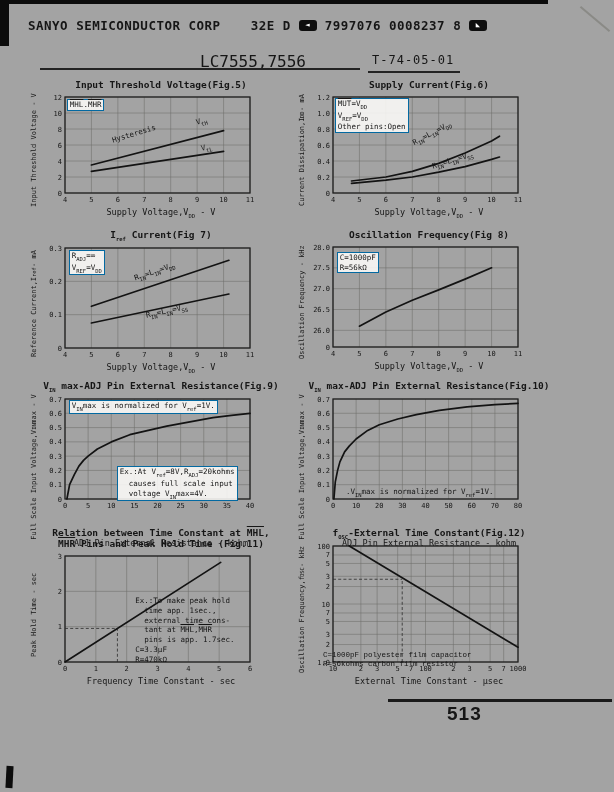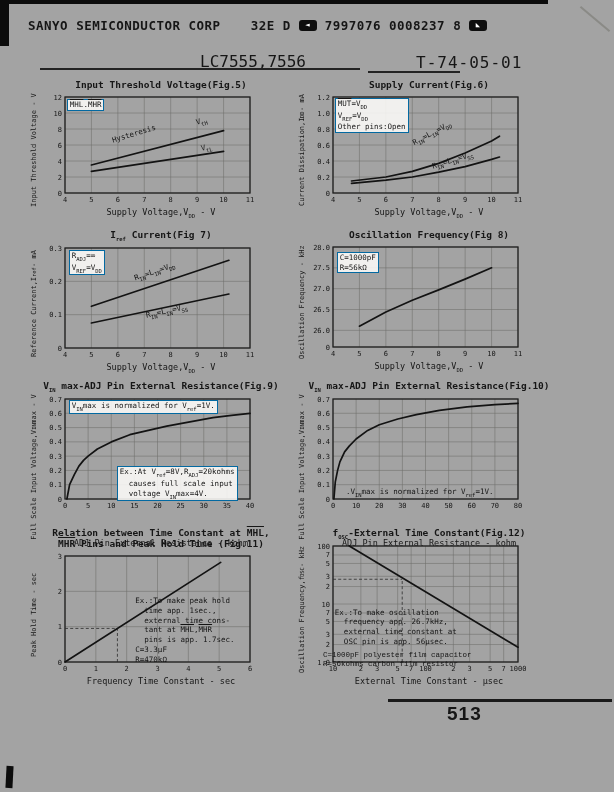--- a/index.html
+++ b/index.html
@@ -9,21 +9,21 @@
   
   .scan-top{position:absolute;left:0;top:0;width:548px;height:4px;background:#0c0c0c;}
   .scan-corner{position:absolute;left:0;top:0;width:9px;height:46px;background:#0c0c0c;}
   .scan-scratch{position:absolute;left:576px;top:18px;width:38px;height:2px;background:#8a8a86;transform:rotate(40deg);}
   .scan-bottom{position:absolute;left:6px;top:766px;width:7px;height:22px;background:#0c0c0c;transform:rotate(3deg);}
   
   .h1{position:absolute;left:28px;top:18px;display:flex;align-items:center;font-weight:bold;font-size:12.5px;letter-spacing:.5px;white-space:nowrap;}
   .h1 .code{margin-left:30px;}
   .marker{display:inline-flex;align-items:center;justify-content:center;width:18px;height:11px;background:#0e0e0e;border-radius:3px;color:#fff;font-size:7px;line-height:1;margin:0 8px;}
   .part{position:absolute;left:200px;top:52px;font-size:16px;}
-  .ref{position:absolute;left:372px;top:53px;font-size:16px;letter-spacing:1px;margin-left:44px;}
+  .ref{position:absolute;left:372px;top:53px;font-size:12px;letter-spacing:1px;}
   .rule1{position:absolute;left:40px;top:68px;width:320px;height:2px;background:#232323;}
   .rule2{position:absolute;left:368px;top:71px;width:92px;height:1.5px;background:#232323;}
   .footer-rule{position:absolute;left:388px;top:699px;width:224px;height:2.5px;background:#1a1a1a;}
   .pageno{position:absolute;left:412px;top:703px;font-family:"Liberation Sans",sans-serif;font-weight:bold;font-size:19px;letter-spacing:1px;margin-left:35px;}
   
   .chart{position:absolute;width:266px;}
   .chart-title{font-weight:bold;font-size:9.5px;text-align:center;line-height:1.15;margin-bottom:1px;white-space:nowrap;}
   .chart-title br+*{}
   .chart-area{display:flex;align-items:stretch;}
   .ylabel{width:13px;display:flex;align-items:center;justify-content:center;
@@ -398,20 +398,20 @@
             <line x1="24" y1="22.459739748510913" x2="209" y2="22.459739748510913" class="grid"></line>
             <text x="21" y="24.959739748510913" class="tick" text-anchor="end">5</text>
             <line x1="24" y1="13.984313679173098" x2="209" y2="13.984313679173098" class="grid"></line>
             <text x="21" y="16.4843136791731" class="tick" text-anchor="end">7</text>
             <line x1="24" y1="5" x2="209" y2="5" class="grid"></line>
             <text x="21" y="7.5" class="tick" text-anchor="end">100</text>
             <rect x="24" y="5" width="185" height="116" class="frame"></rect>
             <line x1="93.20739249807355" y1="121" x2="93.20739249807355" y2="38.26234684085464" class="guide"></line>
             <line x1="24" y1="38.26234684085464" x2="93.20739249807355" y2="38.26234684085464" class="guide"></line>
             <polyline points="40.3,5.0 209.0,106.2" class="curve"></polyline>
-          </svg><div class="ann" style="left: 25.85px; top: 66.48px;">Ex.:To make oscillation<br>  frequency app. 26.7kHz,<br>  external time constant at<br>  OSC pin is app. 56μsec.</div><div class="ann" style="left: 14px; top: 109.4px; font-family: Liberation Mono, monospace;">C=1000pF polyester film capacitor<br>R=56kohms carbon film resistor</div></div>
+          </svg><div class="ann" style="left: 14px; top: 109.4px; font-family: Liberation Mono, monospace;">C=1000pF polyester film capacitor<br>R=56kohms carbon film resistor</div></div>
     </div>
     <div class="xlabel">External Time Constant - μsec</div>
   </div>
 
   <div class="footer-rule"></div>
   <div class="pageno">513</div>
 </div>
 
 </body></html>

